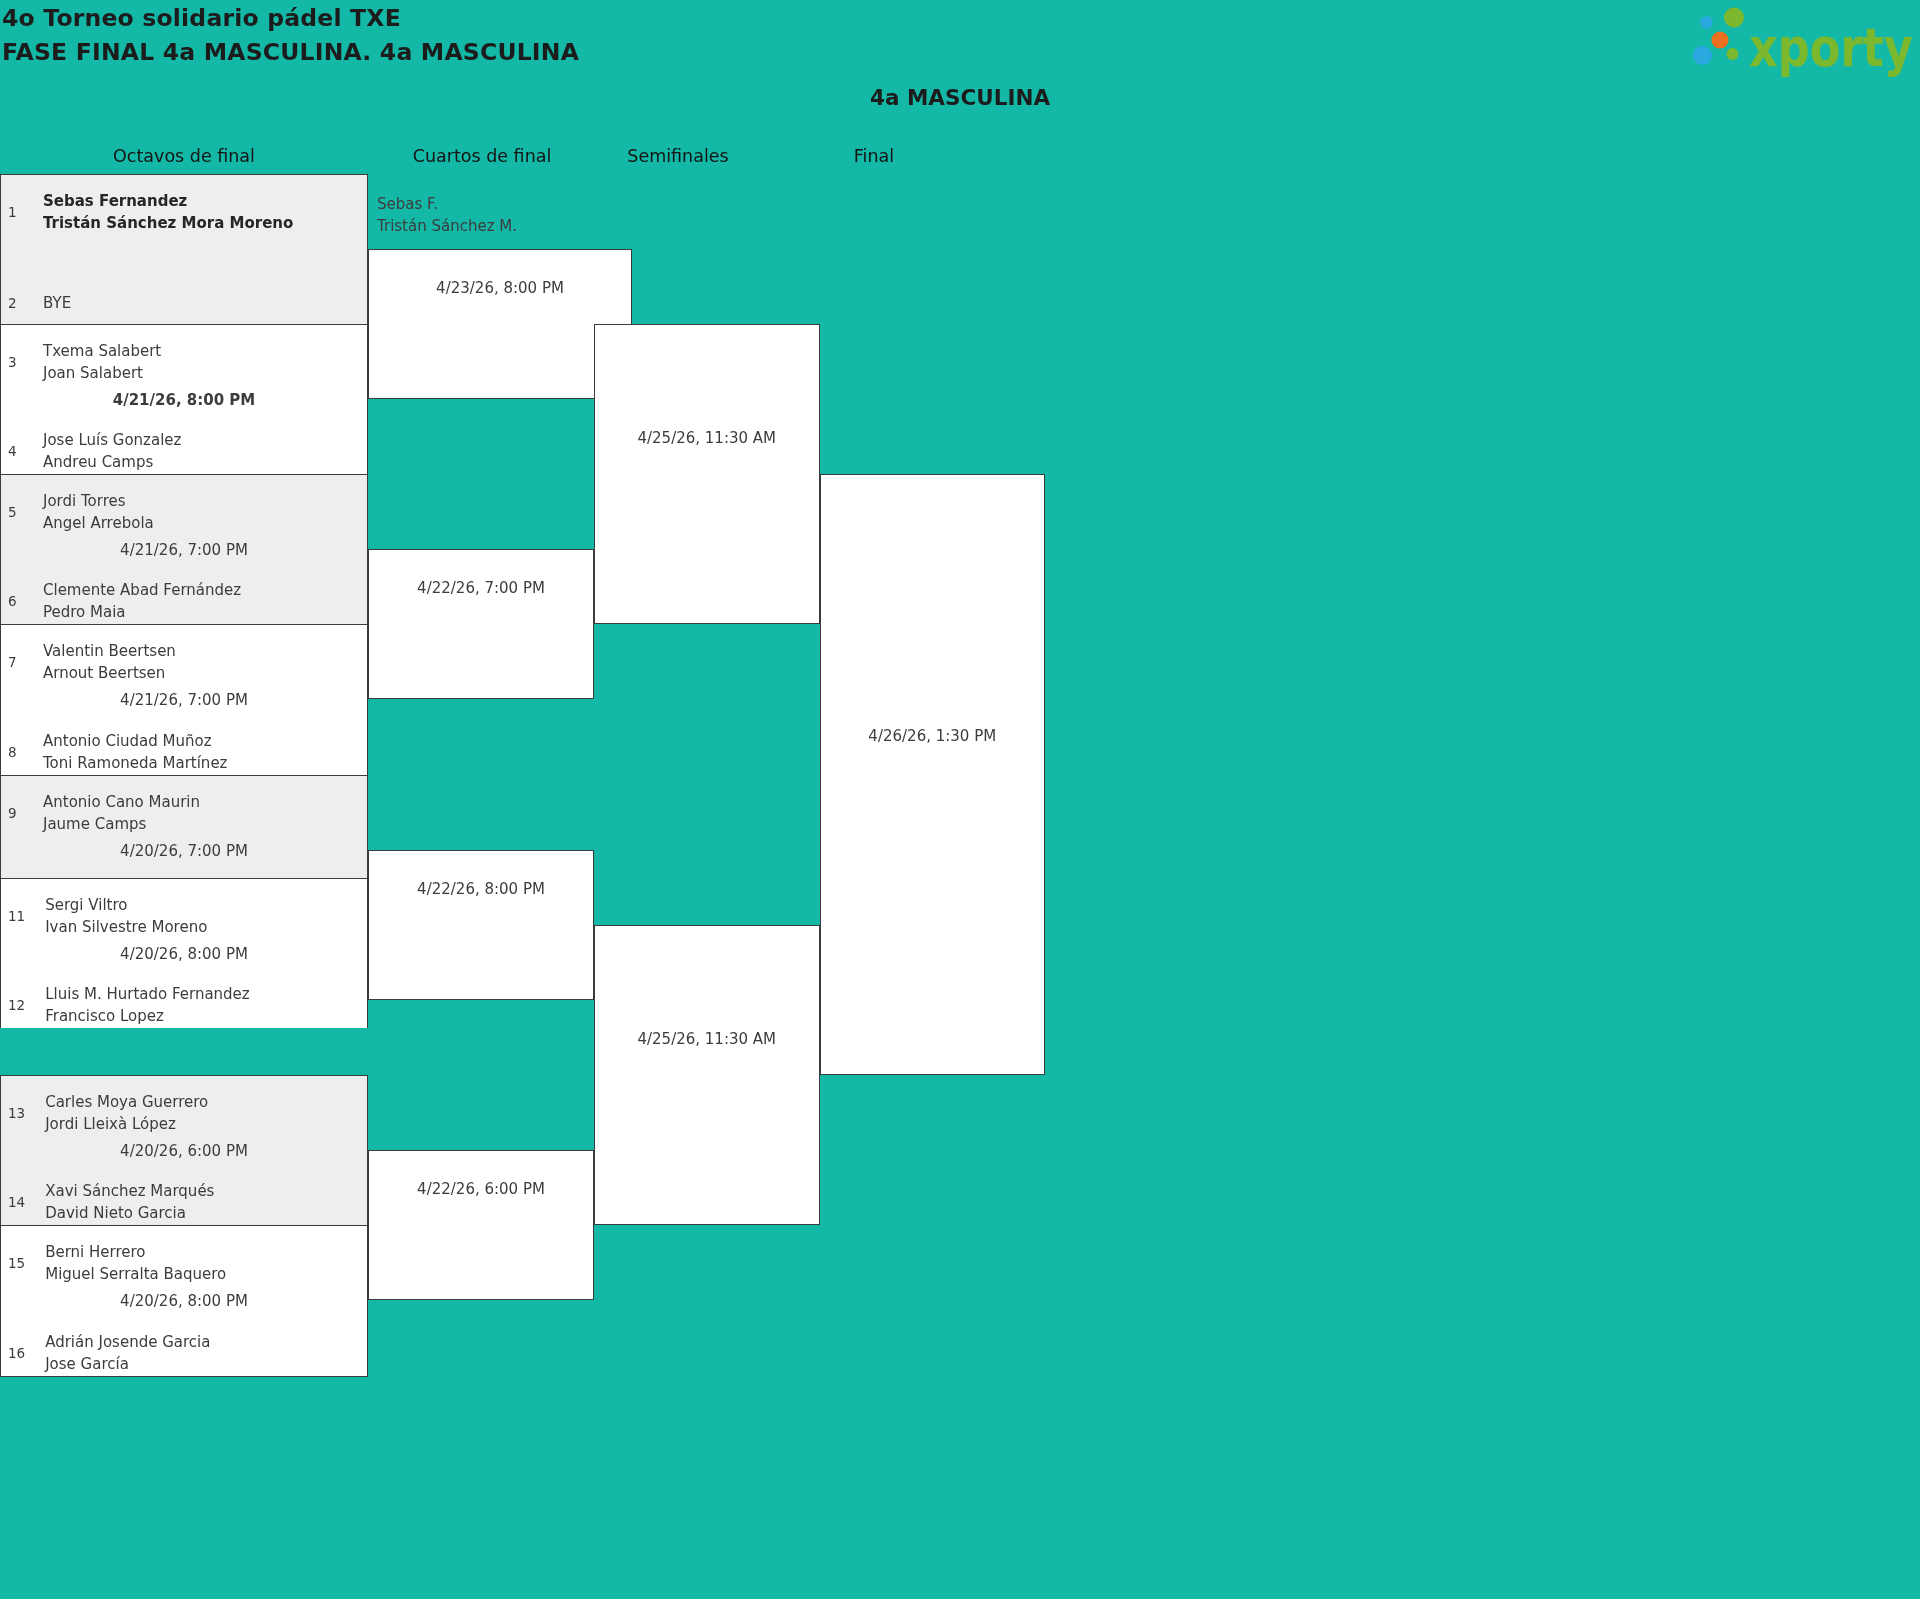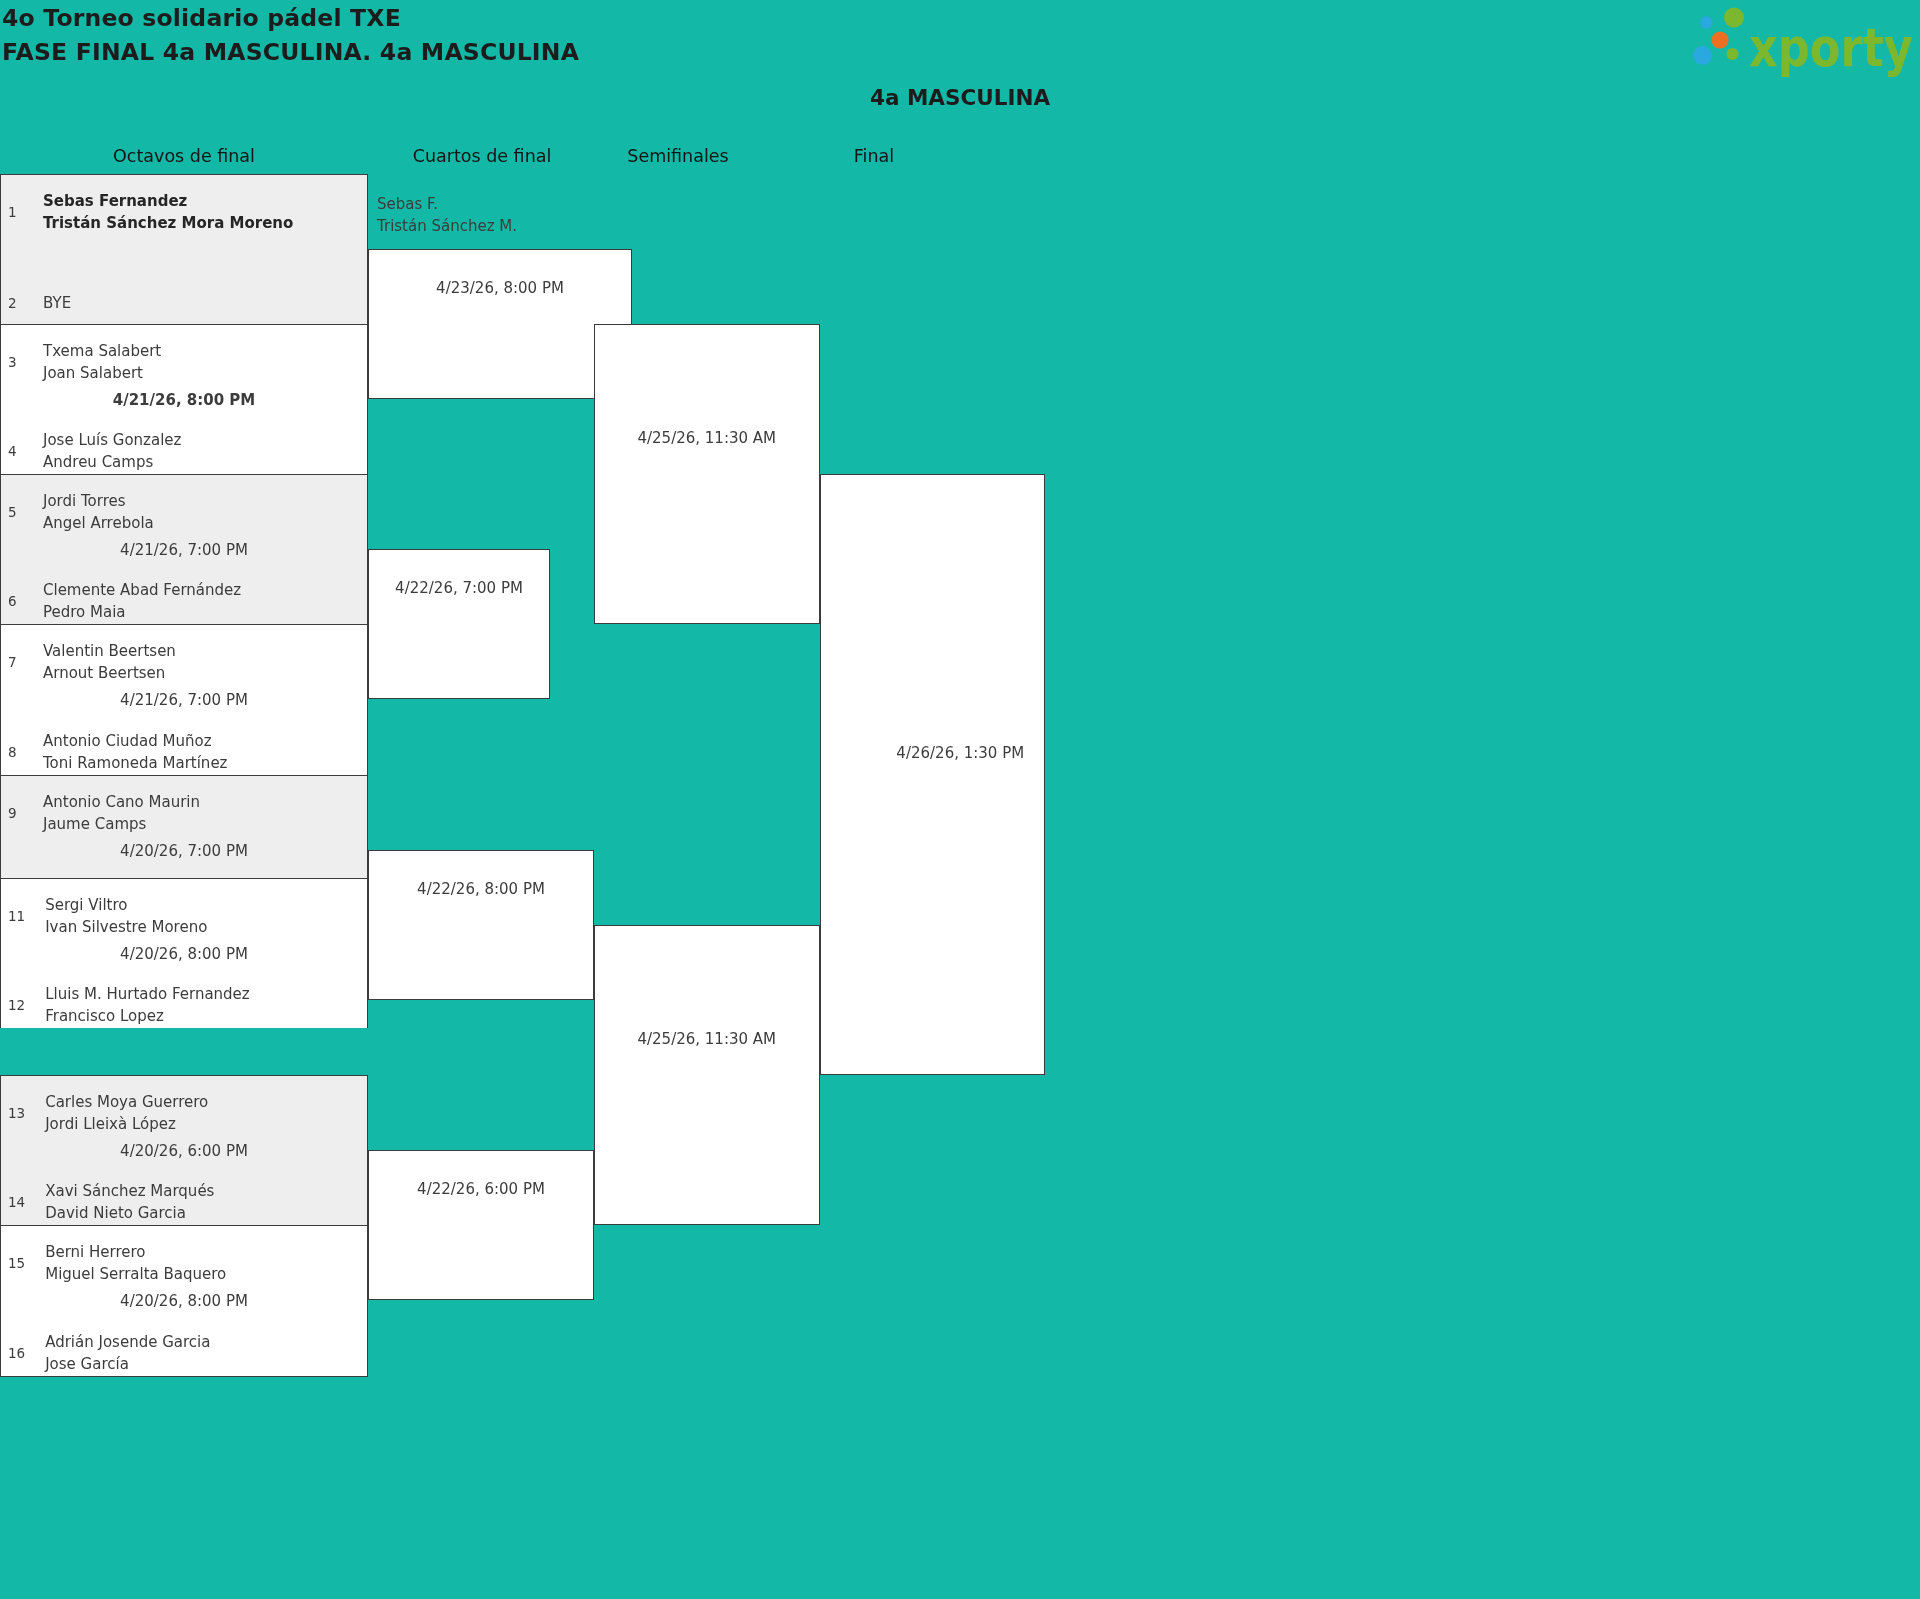--- a/index.html
+++ b/index.html
@@ -204,36 +204,36 @@
           <div class="seed">16</div>
           <div class="names">
             <div>Adrián Josende Garcia</div>
             <div>Jose García</div>
           </div>
         </div>
       </div>
       <div class="match" style="left: 368px; top: 249.062px; width: 264px; height: 150.125px;">
         <div class="m-date" style="top: 27.0625px;">4/23/26, 8:00 PM</div>
       </div>
-      <div class="match" style="left: 368px; top: 549.312px; width: 182px; height: 150.125px;">
+      <div class="match" style="left: 368px; top: 549.312px; width: 226px; height: 150.125px;">
         <div class="m-date" style="top: 27.0625px;">4/22/26, 7:00 PM</div>
       </div>
       <div class="match" style="left: 368px; top: 849.562px; width: 226px; height: 150.125px;">
         <div class="m-date" style="top: 27.0625px;">4/22/26, 8:00 PM</div>
       </div>
       <div class="match" style="left: 368px; top: 1149.81px; width: 226px; height: 150.125px;">
         <div class="m-date" style="top: 27.0625px;">4/22/26, 6:00 PM</div>
       </div>
       <div class="adv" style="left: 377px; top: 193.062px;">
         <div>Sebas F.</div>
         <div>Tristán Sánchez M.</div>
       </div>
       <div class="match" style="left: 594px; top: 324.125px; width: 225.5px; height: 300.25px;">
         <div class="m-date" style="top: 102.125px;">4/25/26, 11:30 AM</div>
       </div>
       <div class="match" style="left: 594px; top: 924.625px; width: 225.5px; height: 300.25px;">
         <div class="m-date" style="top: 102.125px;">4/25/26, 11:30 AM</div>
       </div>
       <div class="match" style="left: 819.5px; top: 474.25px; width: 225.5px; height: 600.5px;">
-        <div class="m-date" style="top: 267px; padding-left: 28px;">4/26/26, 1:30 PM</div>
+        <div class="m-date" style="top: 250px;">4/26/26, 1:30 PM</div>
       </div>
     </div>
 </div>
 
 </body></html>

